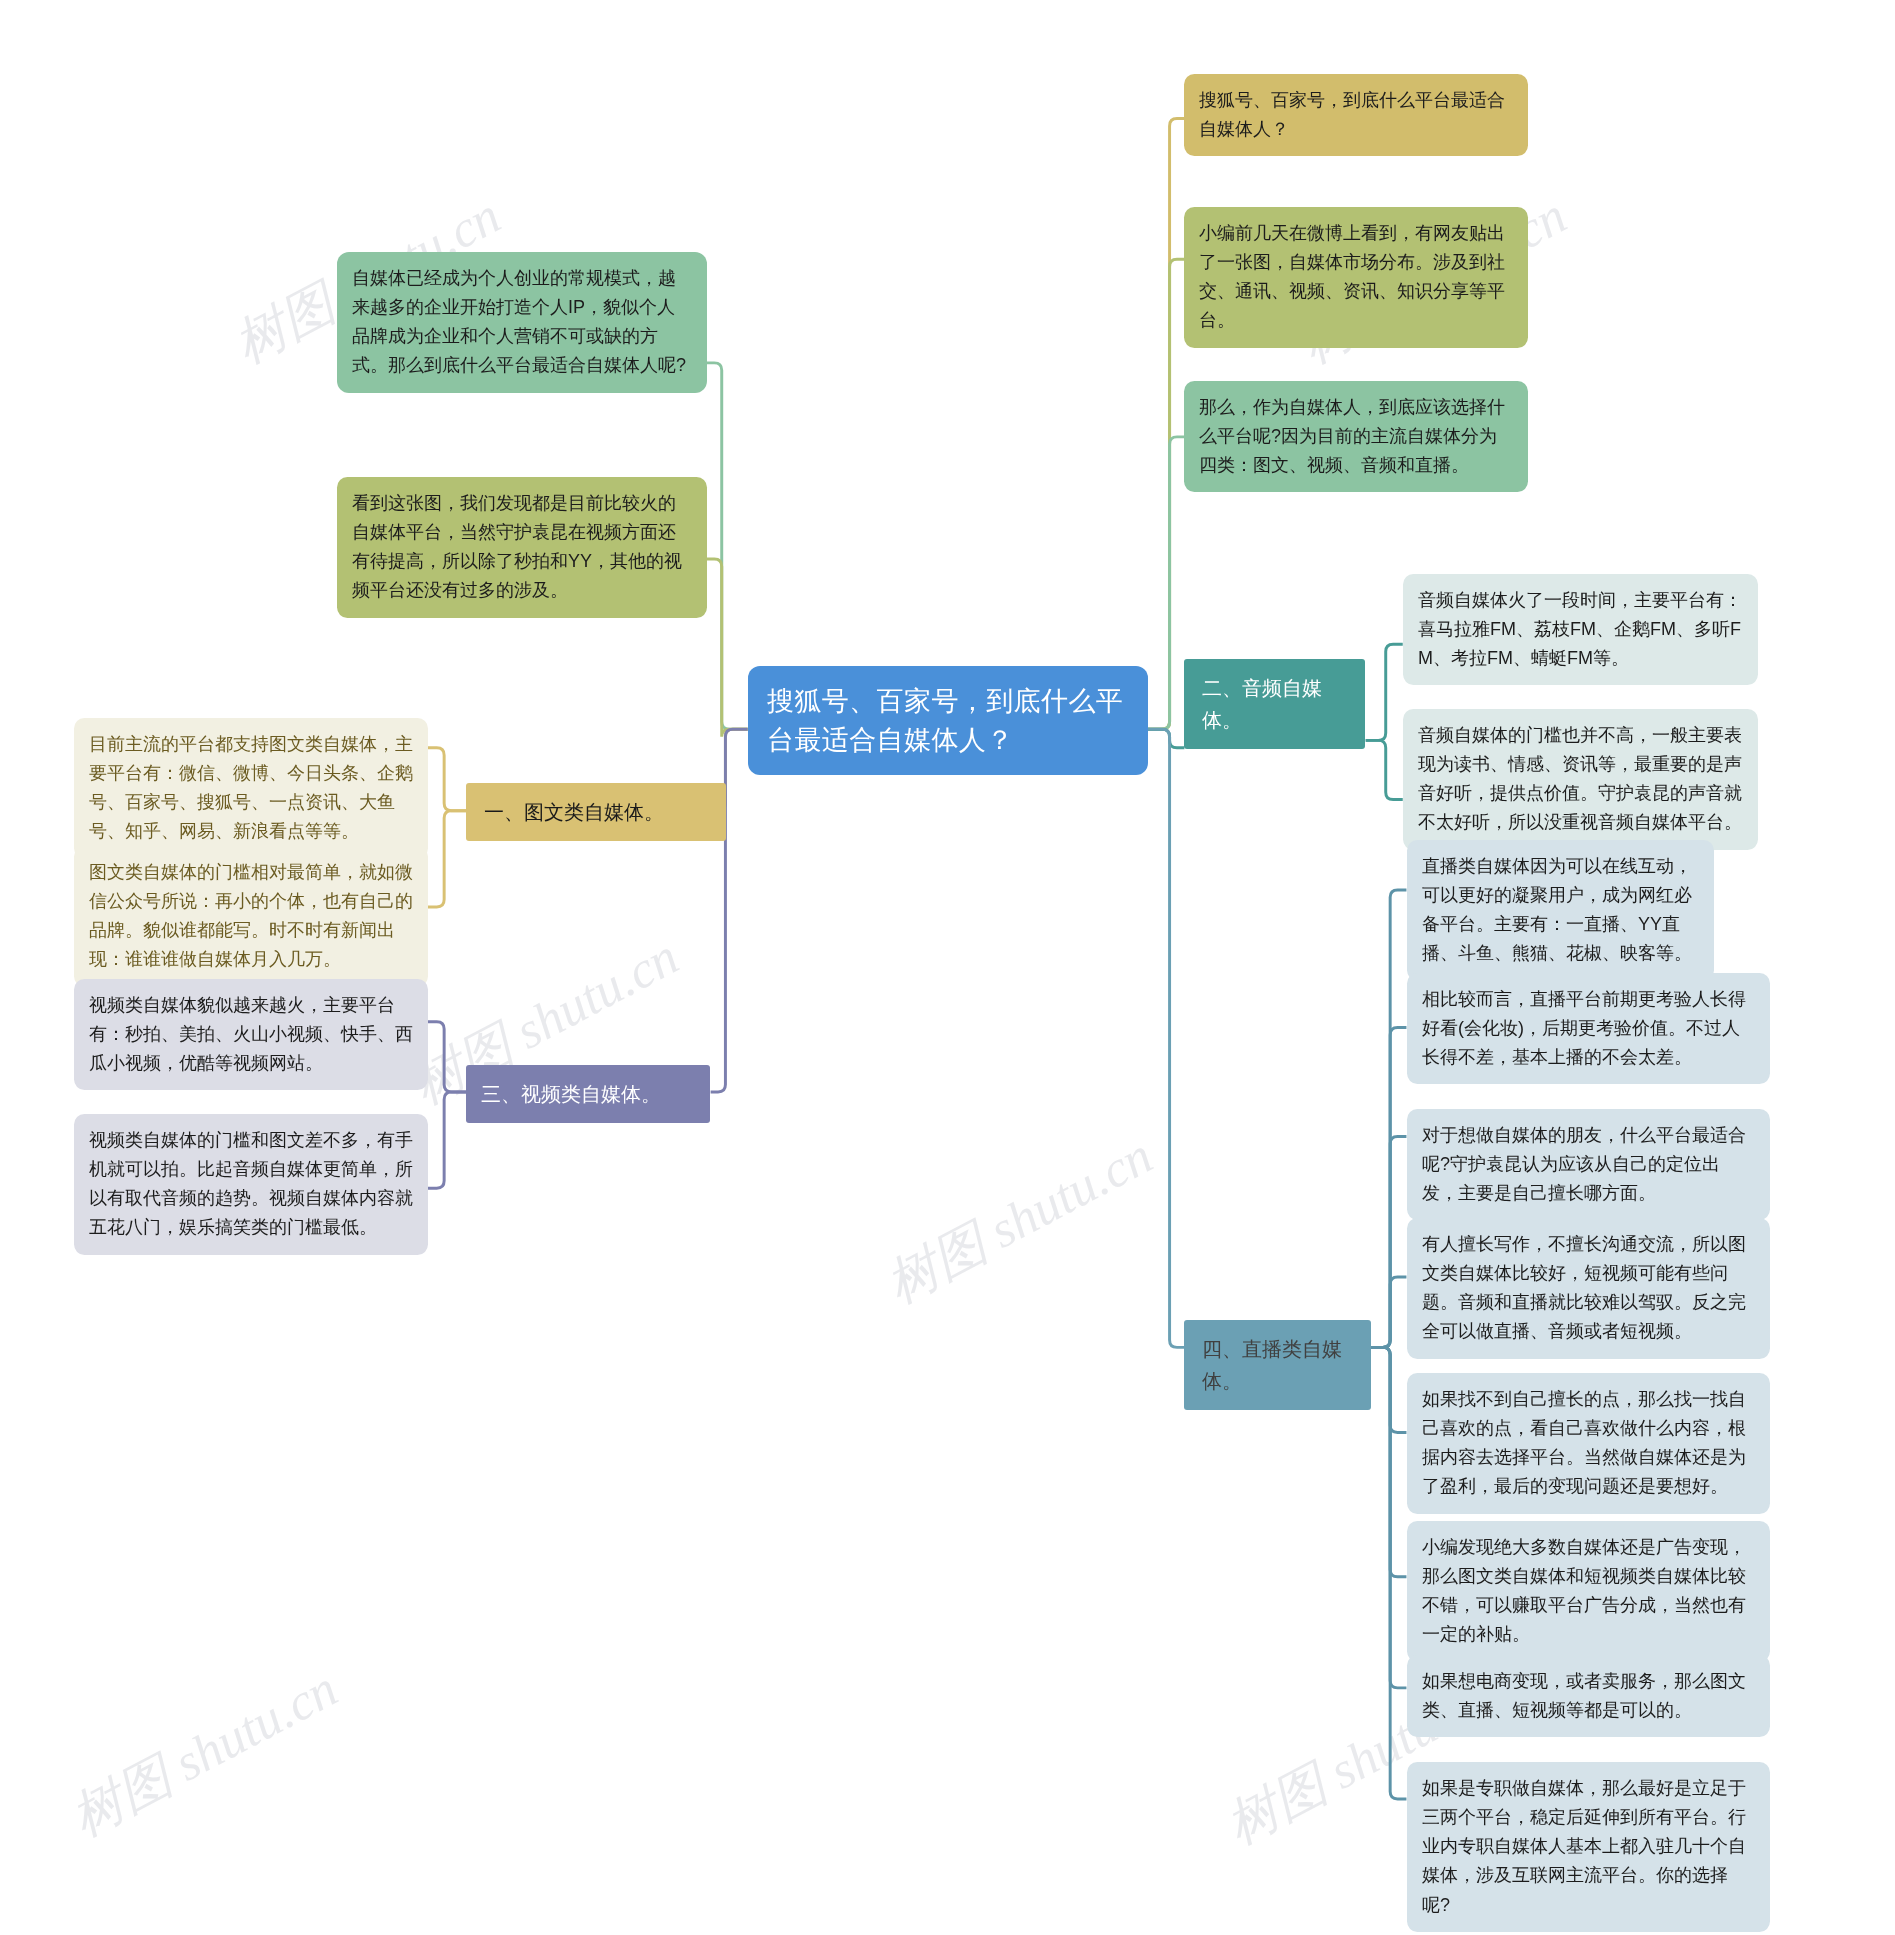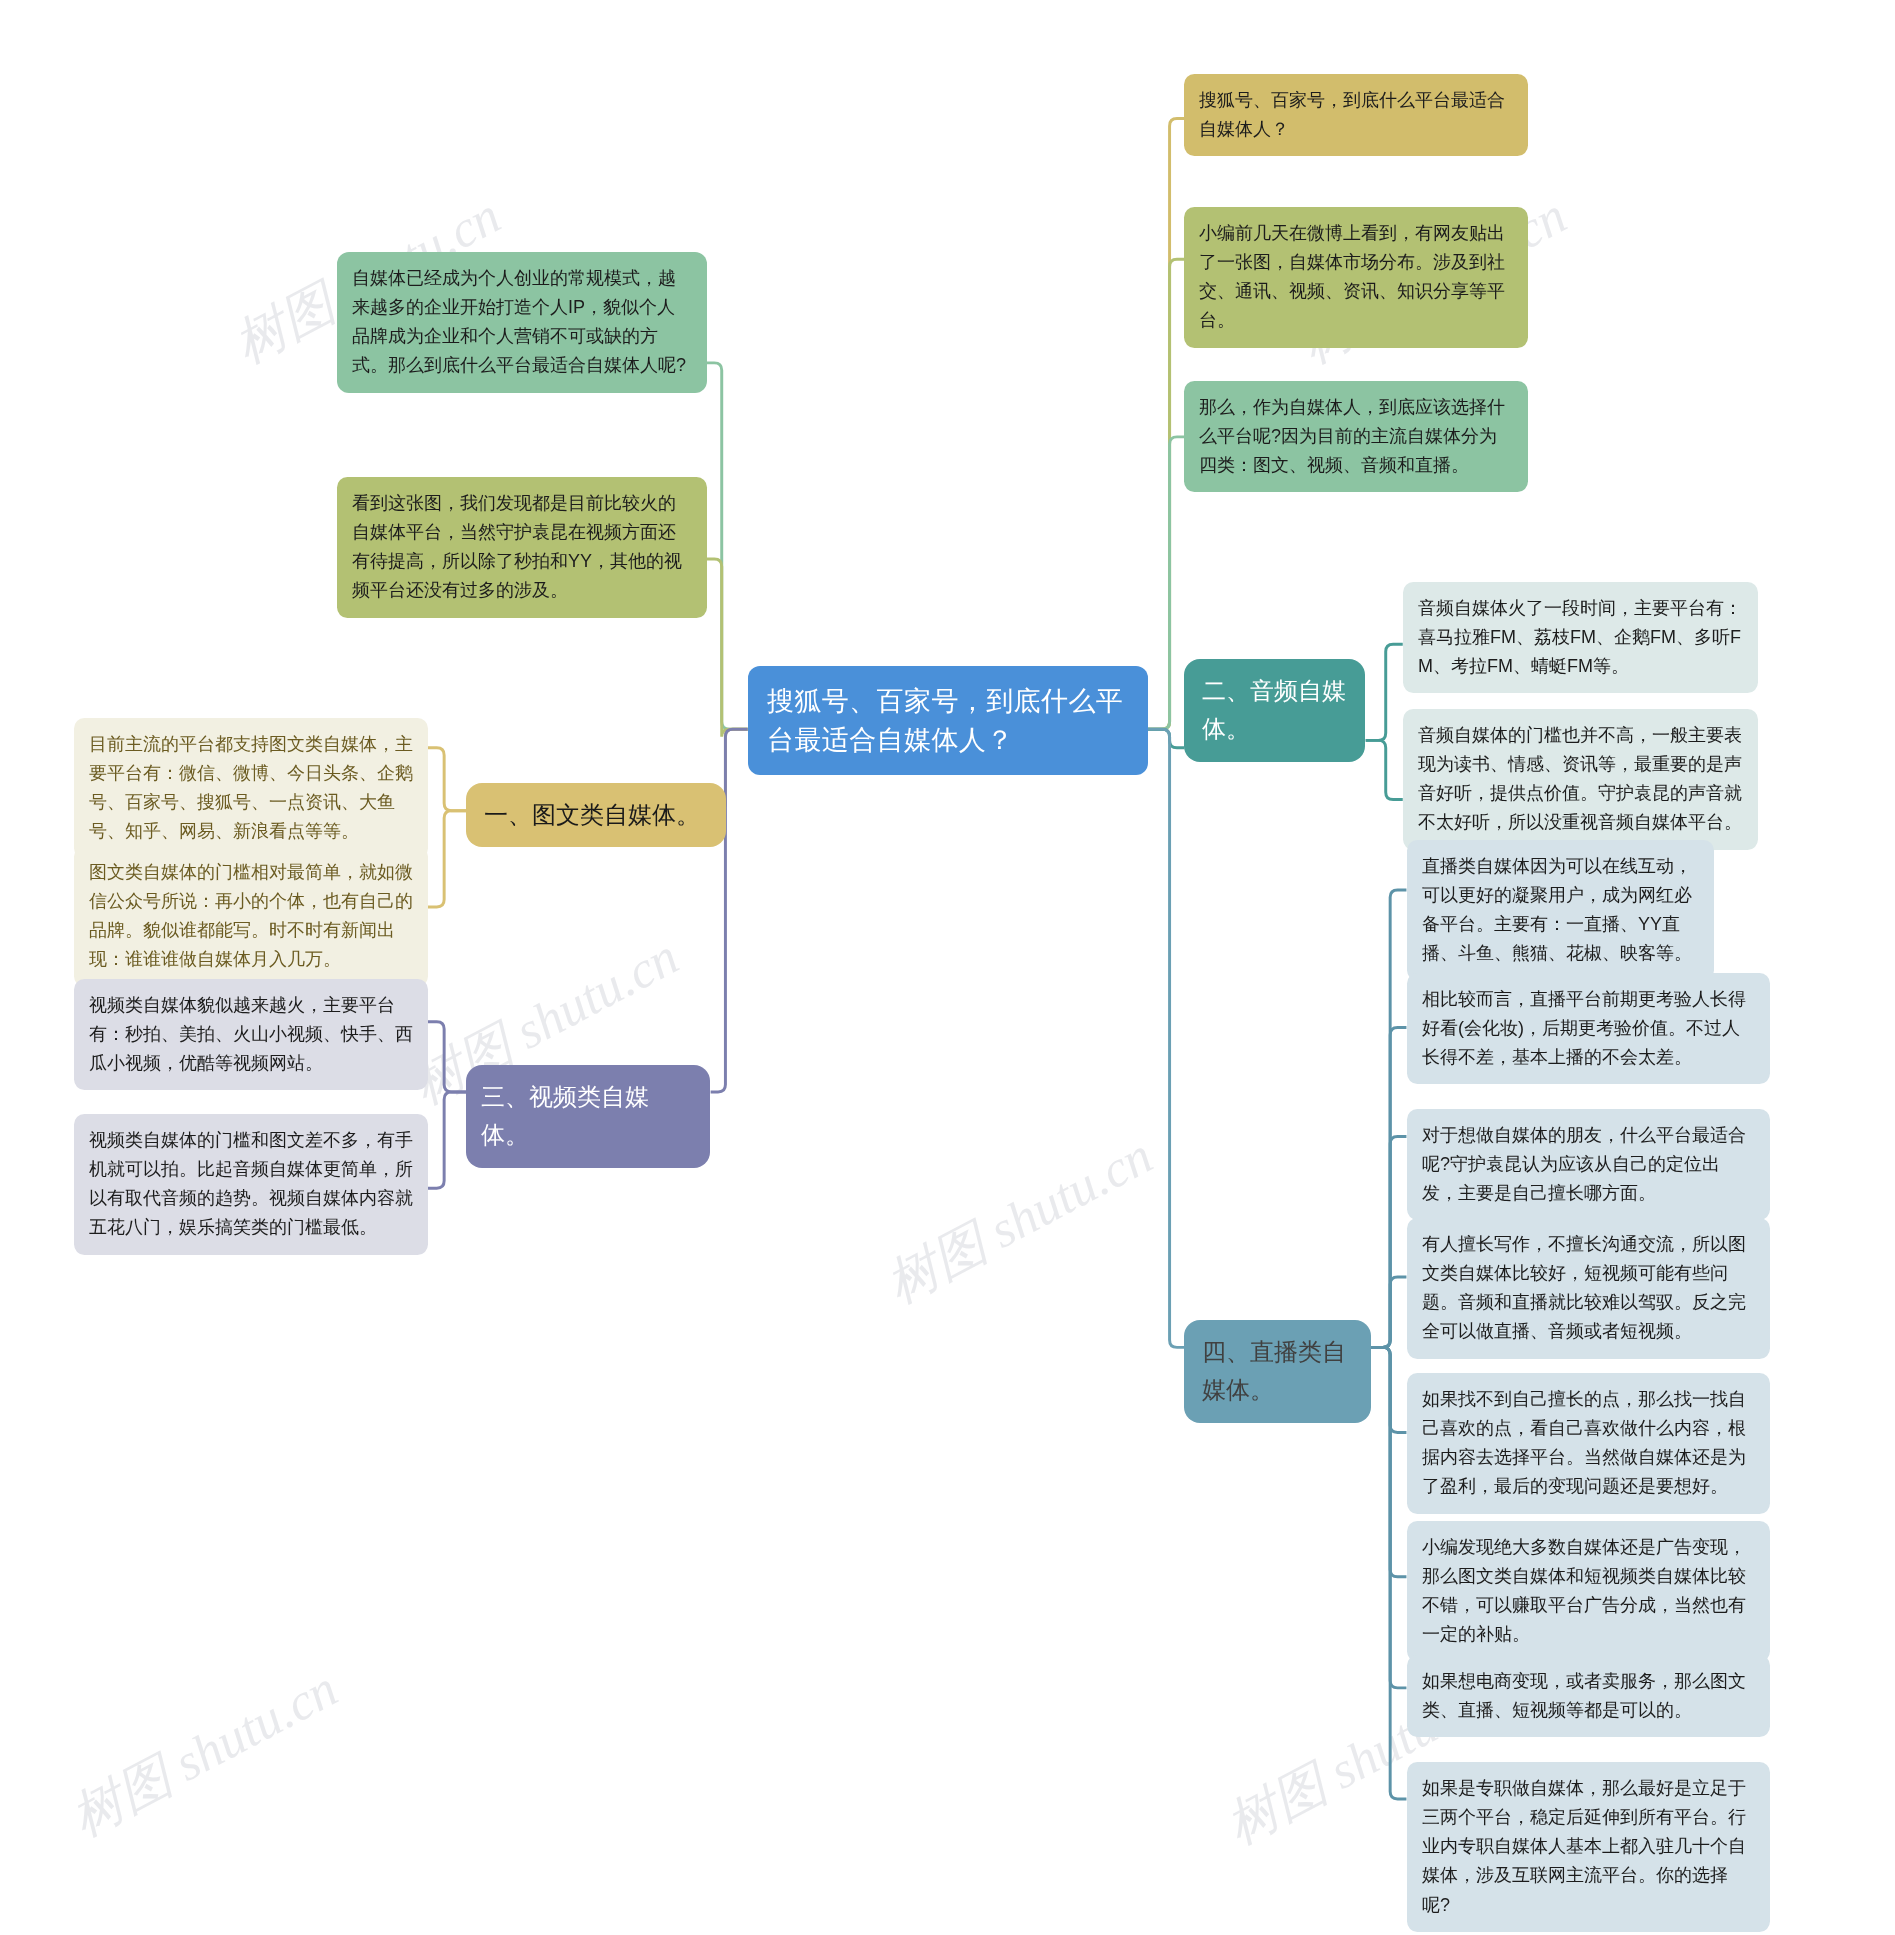--- a/index.html
+++ b/index.html
@@ -25,21 +25,21 @@
   .root {
     background:#4a90d9;
     color:#ffffff;
     font-size:27px;
     line-height:1.42;
     border-radius:12px;
     padding:16.3px 19px;
     letter-spacing:0.4px;
   }
   
-  .cat { font-size:24px; border-radius:16px; padding:12.6px 18px; }
+  .cat { font-size:20px; border-radius:3px; padding:12.6px 18px; }
   .cat-tuwen  { background:#d9c173; color:#1a1a1a; }
   .cat-audio  { background:#479c96; color:#ffffff; }
   .cat-video  { background:#7c7fae; color:#ffffff; }
   .cat-live   { background:#6ba0b4; color:#404040; }
   
   .leaf { font-size:18px; color:#1c1c1c; }
   .leaf-green  { background:#8cc4a2; }
   .leaf-olive  { background:#b3c173; }
   .leaf-gold   { background:#d2bd6c; }
   .leaf-cream  { background:#f2f0e2; color:#6b5b21; }
@@ -126,21 +126,21 @@
   <div class="node leaf leaf-lav" style="left:74px; top:1114px; width:354px;">视频类自媒体的门槛和图文差不多，有手机就可以拍。比起音频自媒体更简单，所以有取代音频的趋势。视频自媒体内容就五花八门，娱乐搞笑类的门槛最低。</div>
 
   <div class="node leaf leaf-gold" style="left:1184px; top:74px; width:344px;">搜狐号、百家号，到底什么平台最适合自媒体人？</div>
 
   <div class="node leaf leaf-olive" style="left:1184px; top:207px; width:344px;">小编前几天在微博上看到，有网友贴出了一张图，自媒体市场分布。涉及到社交、通讯、视频、资讯、知识分享等平台。</div>
 
   <div class="node leaf leaf-green" style="left:1184px; top:381px; width:344px;">那么，作为自媒体人，到底应该选择什么平台呢?因为目前的主流自媒体分为四类：图文、视频、音频和直播。</div>
 
   <div class="node cat cat-audio" style="left:1184px; top:659px; width:181px;">二、音频自媒体。</div>
 
-  <div class="node leaf leaf-mint" style="left:1403px; top:574px; width:355px;margin-top:8px;">音频自媒体火了一段时间，主要平台有：喜马拉雅FM、荔枝FM、企鹅FM、多听FM、考拉FM、蜻蜓FM等。</div>
+  <div class="node leaf leaf-mint" style="left:1403px; top:574px; width:355px;">音频自媒体火了一段时间，主要平台有：喜马拉雅FM、荔枝FM、企鹅FM、多听FM、考拉FM、蜻蜓FM等。</div>
 
   <div class="node leaf leaf-mint" style="left:1403px; top:709px; width:355px;">音频自媒体的门槛也并不高，一般主要表现为读书、情感、资讯等，最重要的是声音好听，提供点价值。守护袁昆的声音就不太好听，所以没重视音频自媒体平台。</div>
 
   <div class="node cat cat-live" style="left:1184px; top:1320px; width:187px;">四、直播类自媒体。</div>
 
   <div class="node leaf leaf-blue" style="left:1407px; top:840px; width:307px;">直播类自媒体因为可以在线互动，可以更好的凝聚用户，成为网红必备平台。主要有：一直播、YY直播、斗鱼、熊猫、花椒、映客等。</div>
 
   <div class="node leaf leaf-blue" style="left:1407px; top:973px; width:363px;">相比较而言，直播平台前期更考验人长得好看(会化妆)，后期更考验价值。不过人长得不差，基本上播的不会太差。</div>
 
   <div class="node leaf leaf-blue" style="left:1407px; top:1109px; width:363px;">对于想做自媒体的朋友，什么平台最适合呢?守护袁昆认为应该从自己的定位出发，主要是自己擅长哪方面。</div>

